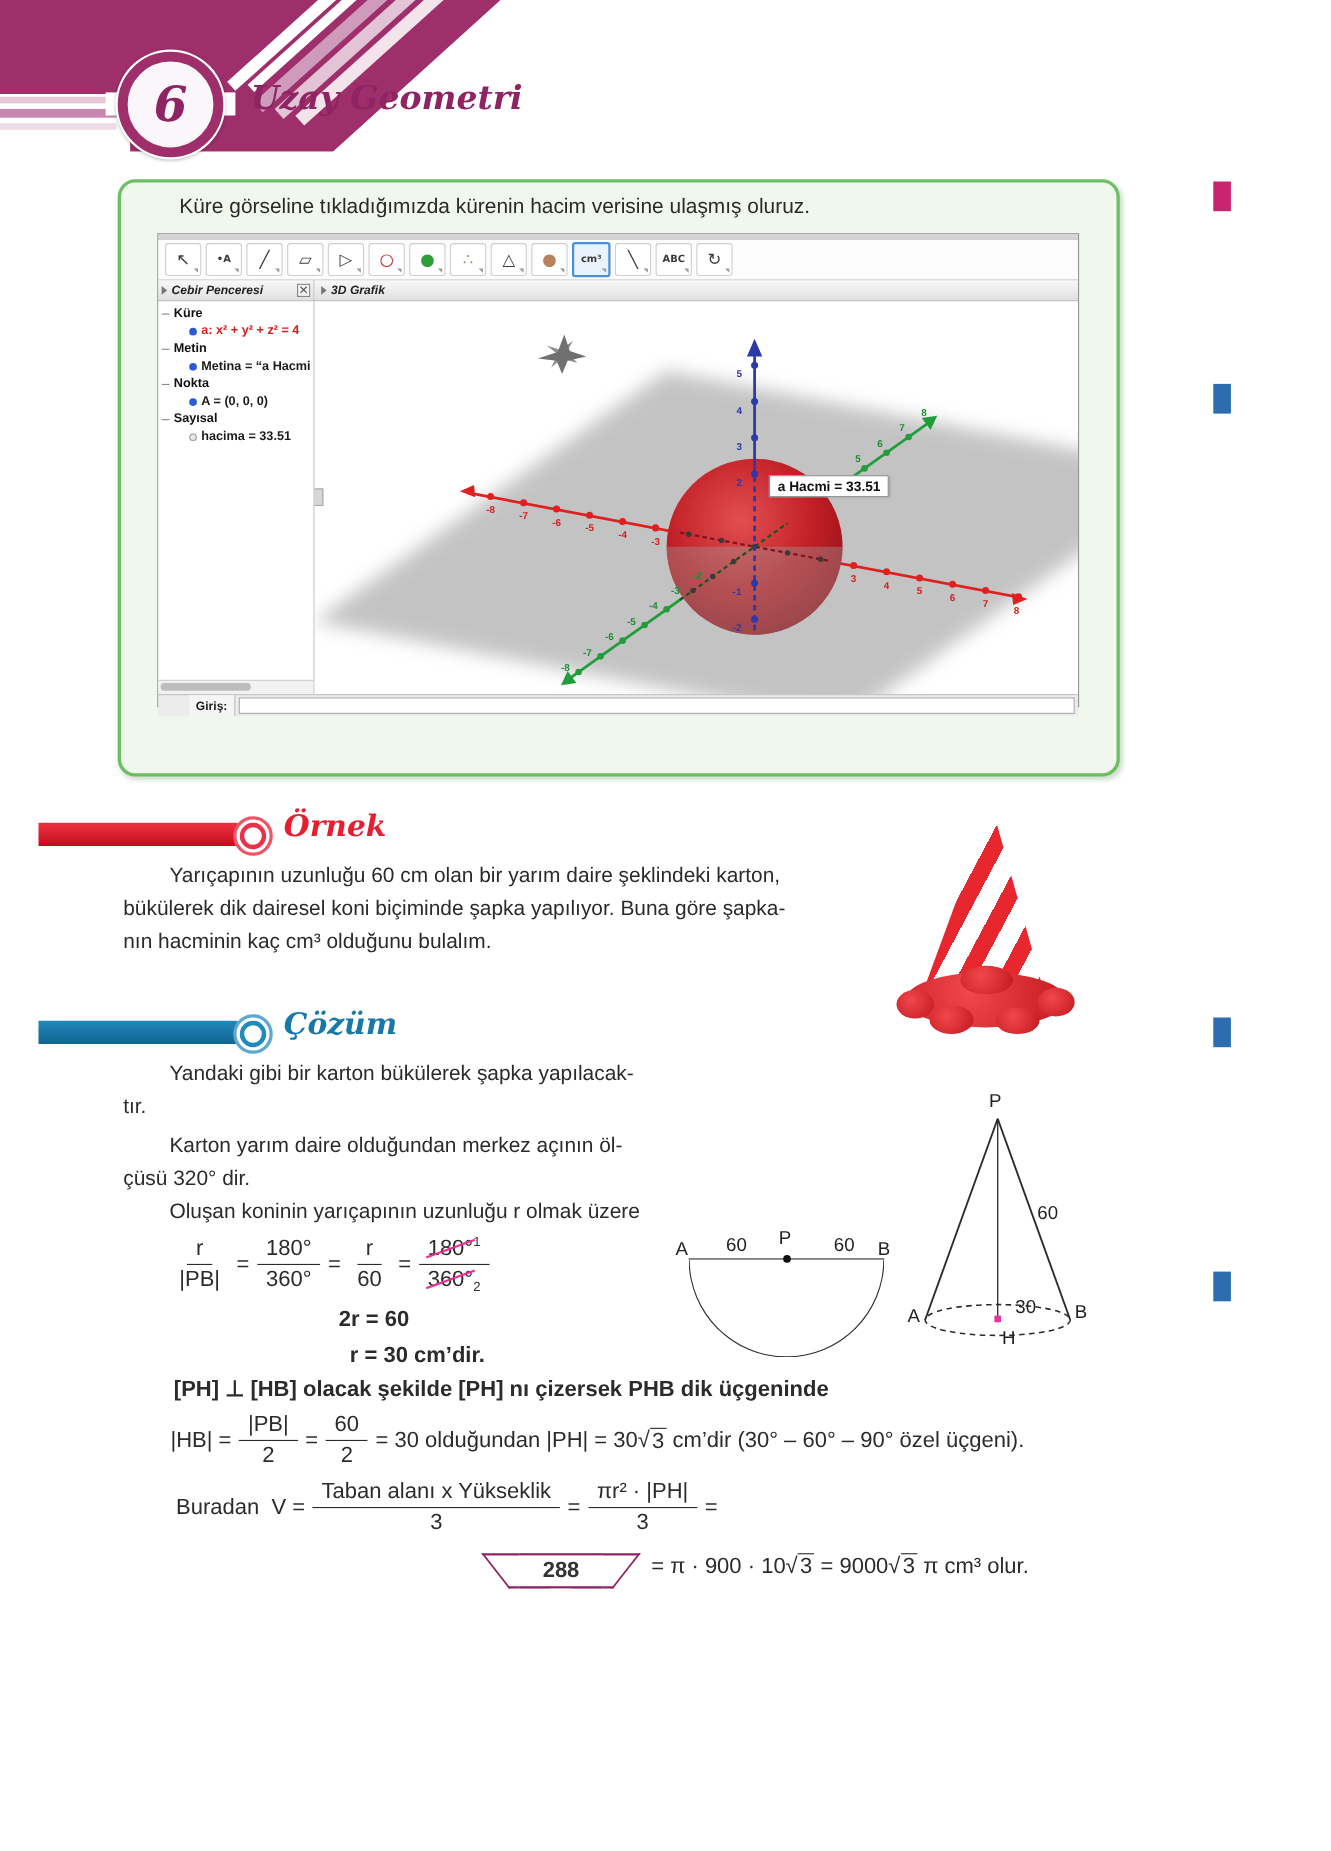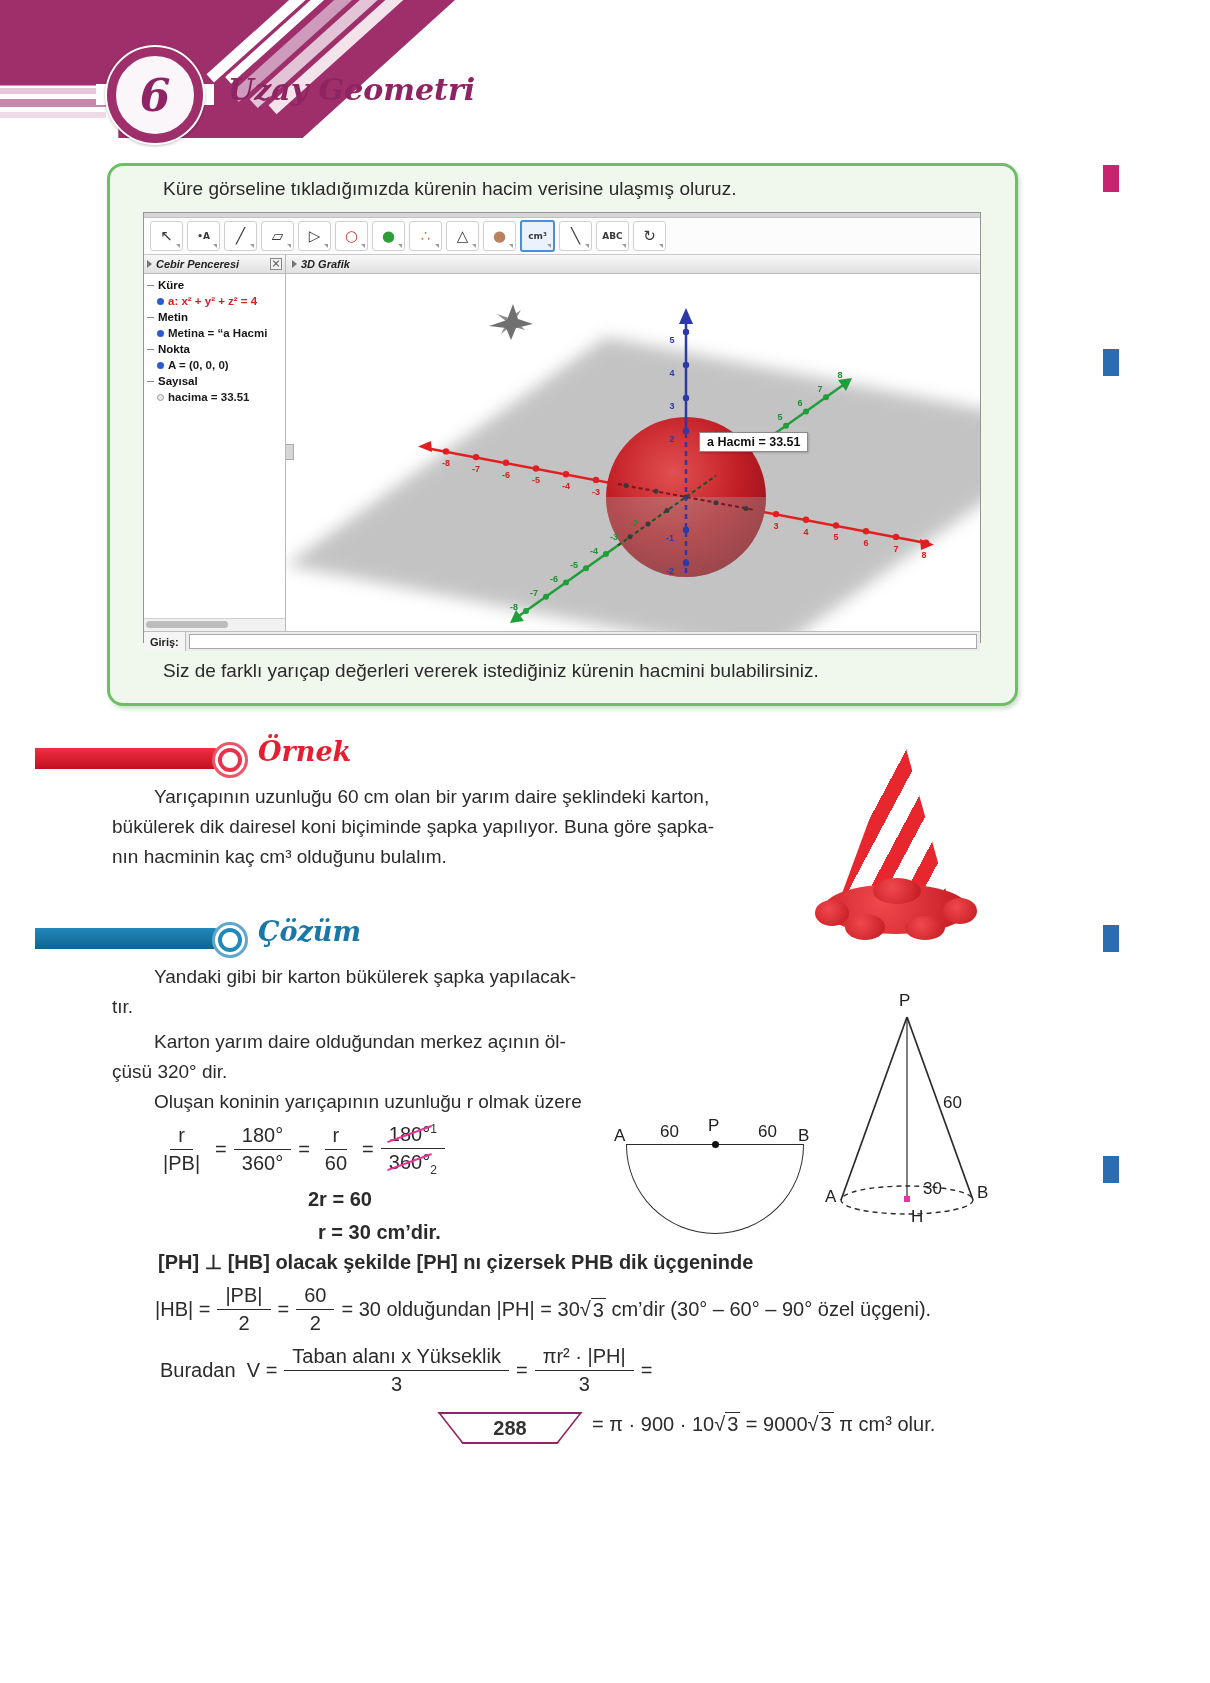--- a/index.html
+++ b/index.html
@@ -69,37 +69,37 @@
   .closebox{margin-left:auto;width:10px;height:10px;border:1px solid #888;position:relative;background:#f2f2f2;}
   .closebox::before,.closebox::after{content:'';position:absolute;left:1px;top:4px;width:8px;height:1px;background:#555;}
   .closebox::before{transform:rotate(45deg);} .closebox::after{transform:rotate(-45deg);}
 
   .gg-main{display:flex;height:357px;}
   .alg-panel{width:142px;background:#fff;border-right:1px solid #b9b9b9;box-sizing:border-box;
              position:relative;overflow:hidden;}
   .alg-list{padding:3px 0 0 0;}
   .g-row{display:flex;align-items:center;height:16px;font-size:11.5px;font-weight:bold;color:#111;}
   .twisty{width:7px;height:0;border-top:1.5px solid #888;margin:0 4px 0 3px;flex:none;}
-  .i-row{display:flex;align-items:center;height:16px;padding-left:13px;font-size:11.5px;font-weight:bold;color:#1a1a1a;white-space:nowrap;}
+  .i-row{display:flex;align-items:center;height:16px;padding-left:28px;font-size:11.5px;font-weight:bold;color:#1a1a1a;white-space:nowrap;}
   .dot{width:7px;height:7px;border-radius:50%;background:#2a5bd7;margin-right:4px;flex:none;}
   .dot.hollow{background:#e8e8e8;border:1.5px solid #9a9a9a;width:5px;height:5px;}
   .i-red{color:#d32024;}
   .alg-hscroll{position:absolute;left:0;bottom:0;width:100%;height:12px;background:#f1f1f1;border-top:1px solid #d0d0d0;}
   .alg-thumb{position:absolute;left:2px;top:2px;width:58%;height:7px;background:#bdbdbd;border-radius:4px;}
 
   .v3d{position:relative;flex:1;background:#fff;overflow:hidden;}
   .v3d-label{position:absolute;font-size:9px;font-weight:bold;transform:translate(-50%,0);}
   .lx{color:#d42020;} .ly{color:#1f8f35;} .lz{color:#2b3aa8;white-space:pre-line;line-height:33px;text-align:right;}
   .tooltip3d{position:absolute;left:413px;top:158px;background:#fff;border:1px solid #8a8a8a;
              padding:2px 7px;font-size:12.5px;font-weight:bold;color:#111;box-shadow:1px 1px 2px rgba(0,0,0,.2);}
   .divider-handle{position:absolute;left:-1px;top:170px;width:7px;height:14px;background:#d6d6d6;border:1px solid #aaa;}
 
   .gg-inputbar{height:19px;display:flex;align-items:center;background:#ececec;border-top:1px solid #bdbdbd;}
   .inp-label{padding:0 6px;font-size:11px;font-weight:bold;color:#222;background:#f5f5f5;
-             border-right:1px solid #bbb;height:100%;display:flex;align-items:center;}
+             border-right:1px solid #bbb;height:100%;display:flex;align-items:center;margin-left:28px;}
   .inp-field{flex:1;height:13px;margin:0 3px;background:#fff;border:1px solid #a8a8a8;}
 
   
   .sec-bar{position:absolute;left:35px;width:183px;height:21px;border-radius:0 4px 4px 0;}
   .sec-bar.red{background:linear-gradient(#f03040,#c10f20);}
   .sec-bar.blue{background:linear-gradient(#2388bb,#0f6490);}
   .sec-icon{position:absolute;width:30px;height:30px;border-radius:50%;background:#fff;
             display:flex;align-items:center;justify-content:center;}
   .sec-icon.red{border:3px solid #ee5566;} .sec-icon.blue{border:3px solid #5fa8cd;}
   .sec-icon-inner{width:16px;height:16px;border-radius:50%;background:#fff;}
@@ -402,21 +402,20 @@
           <div class="divider-handle"></div>
         </div>
       </div>
 
       <div class="gg-inputbar">
         <span class="inp-label">Giriş:</span>
         <div class="inp-field"></div>
       </div>
     </div>
 
-    <div class="gbox-outro">Siz de farklı yarıçap değerleri vererek istediğiniz kürenin hacmini bulabilirsiniz.</div>
   </div>
 
   <div class="sec-bar red" style="top:748px"></div>
   <div class="sec-icon red" style="left:212px;top:742px">
       <div class="sec-icon-inner"></div>
     </div>
   <div class="sec-title red" style="left:258px;top:736px">Örnek</div>
   <div class="para" style="left:112px;top:782px;width:632px">Yarıçapının uzunluğu 60 cm olan bir yarım daire şeklindeki karton,
 bükülerek dik dairesel koni biçiminde şapka yapılıyor. Buna göre şapka-
 nın hacminin kaç cm³ olduğunu bulalım.</div>

